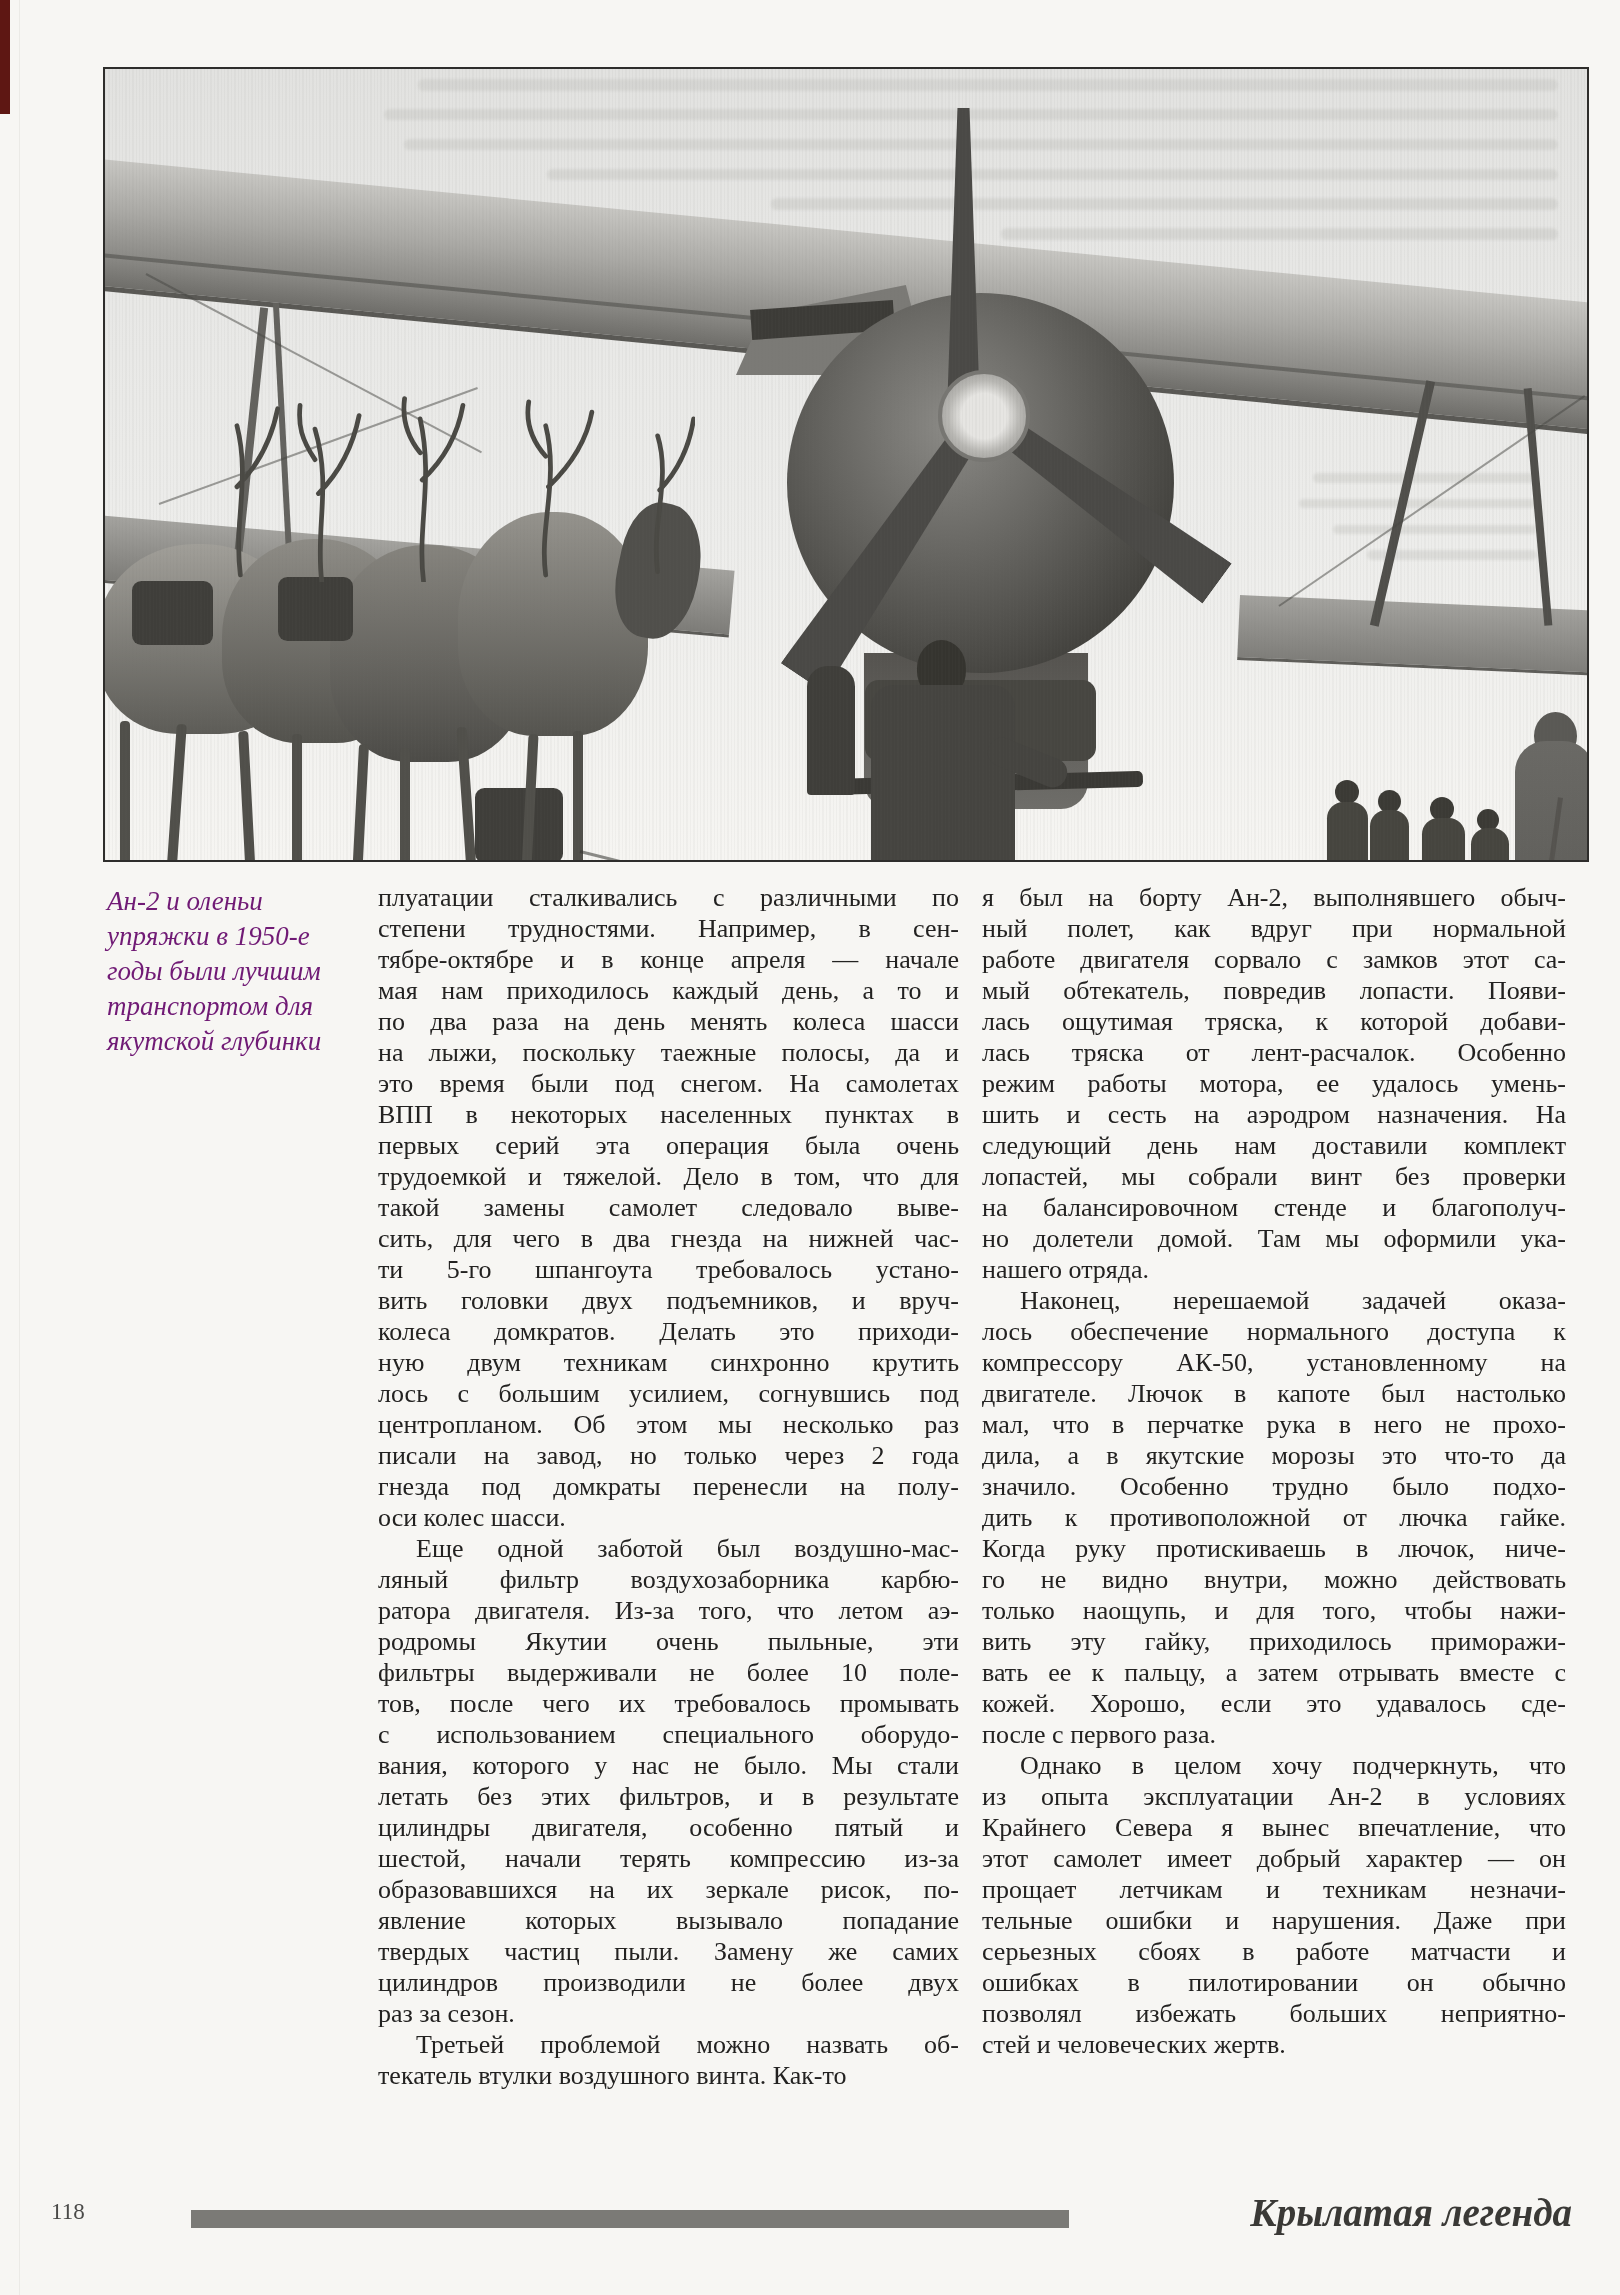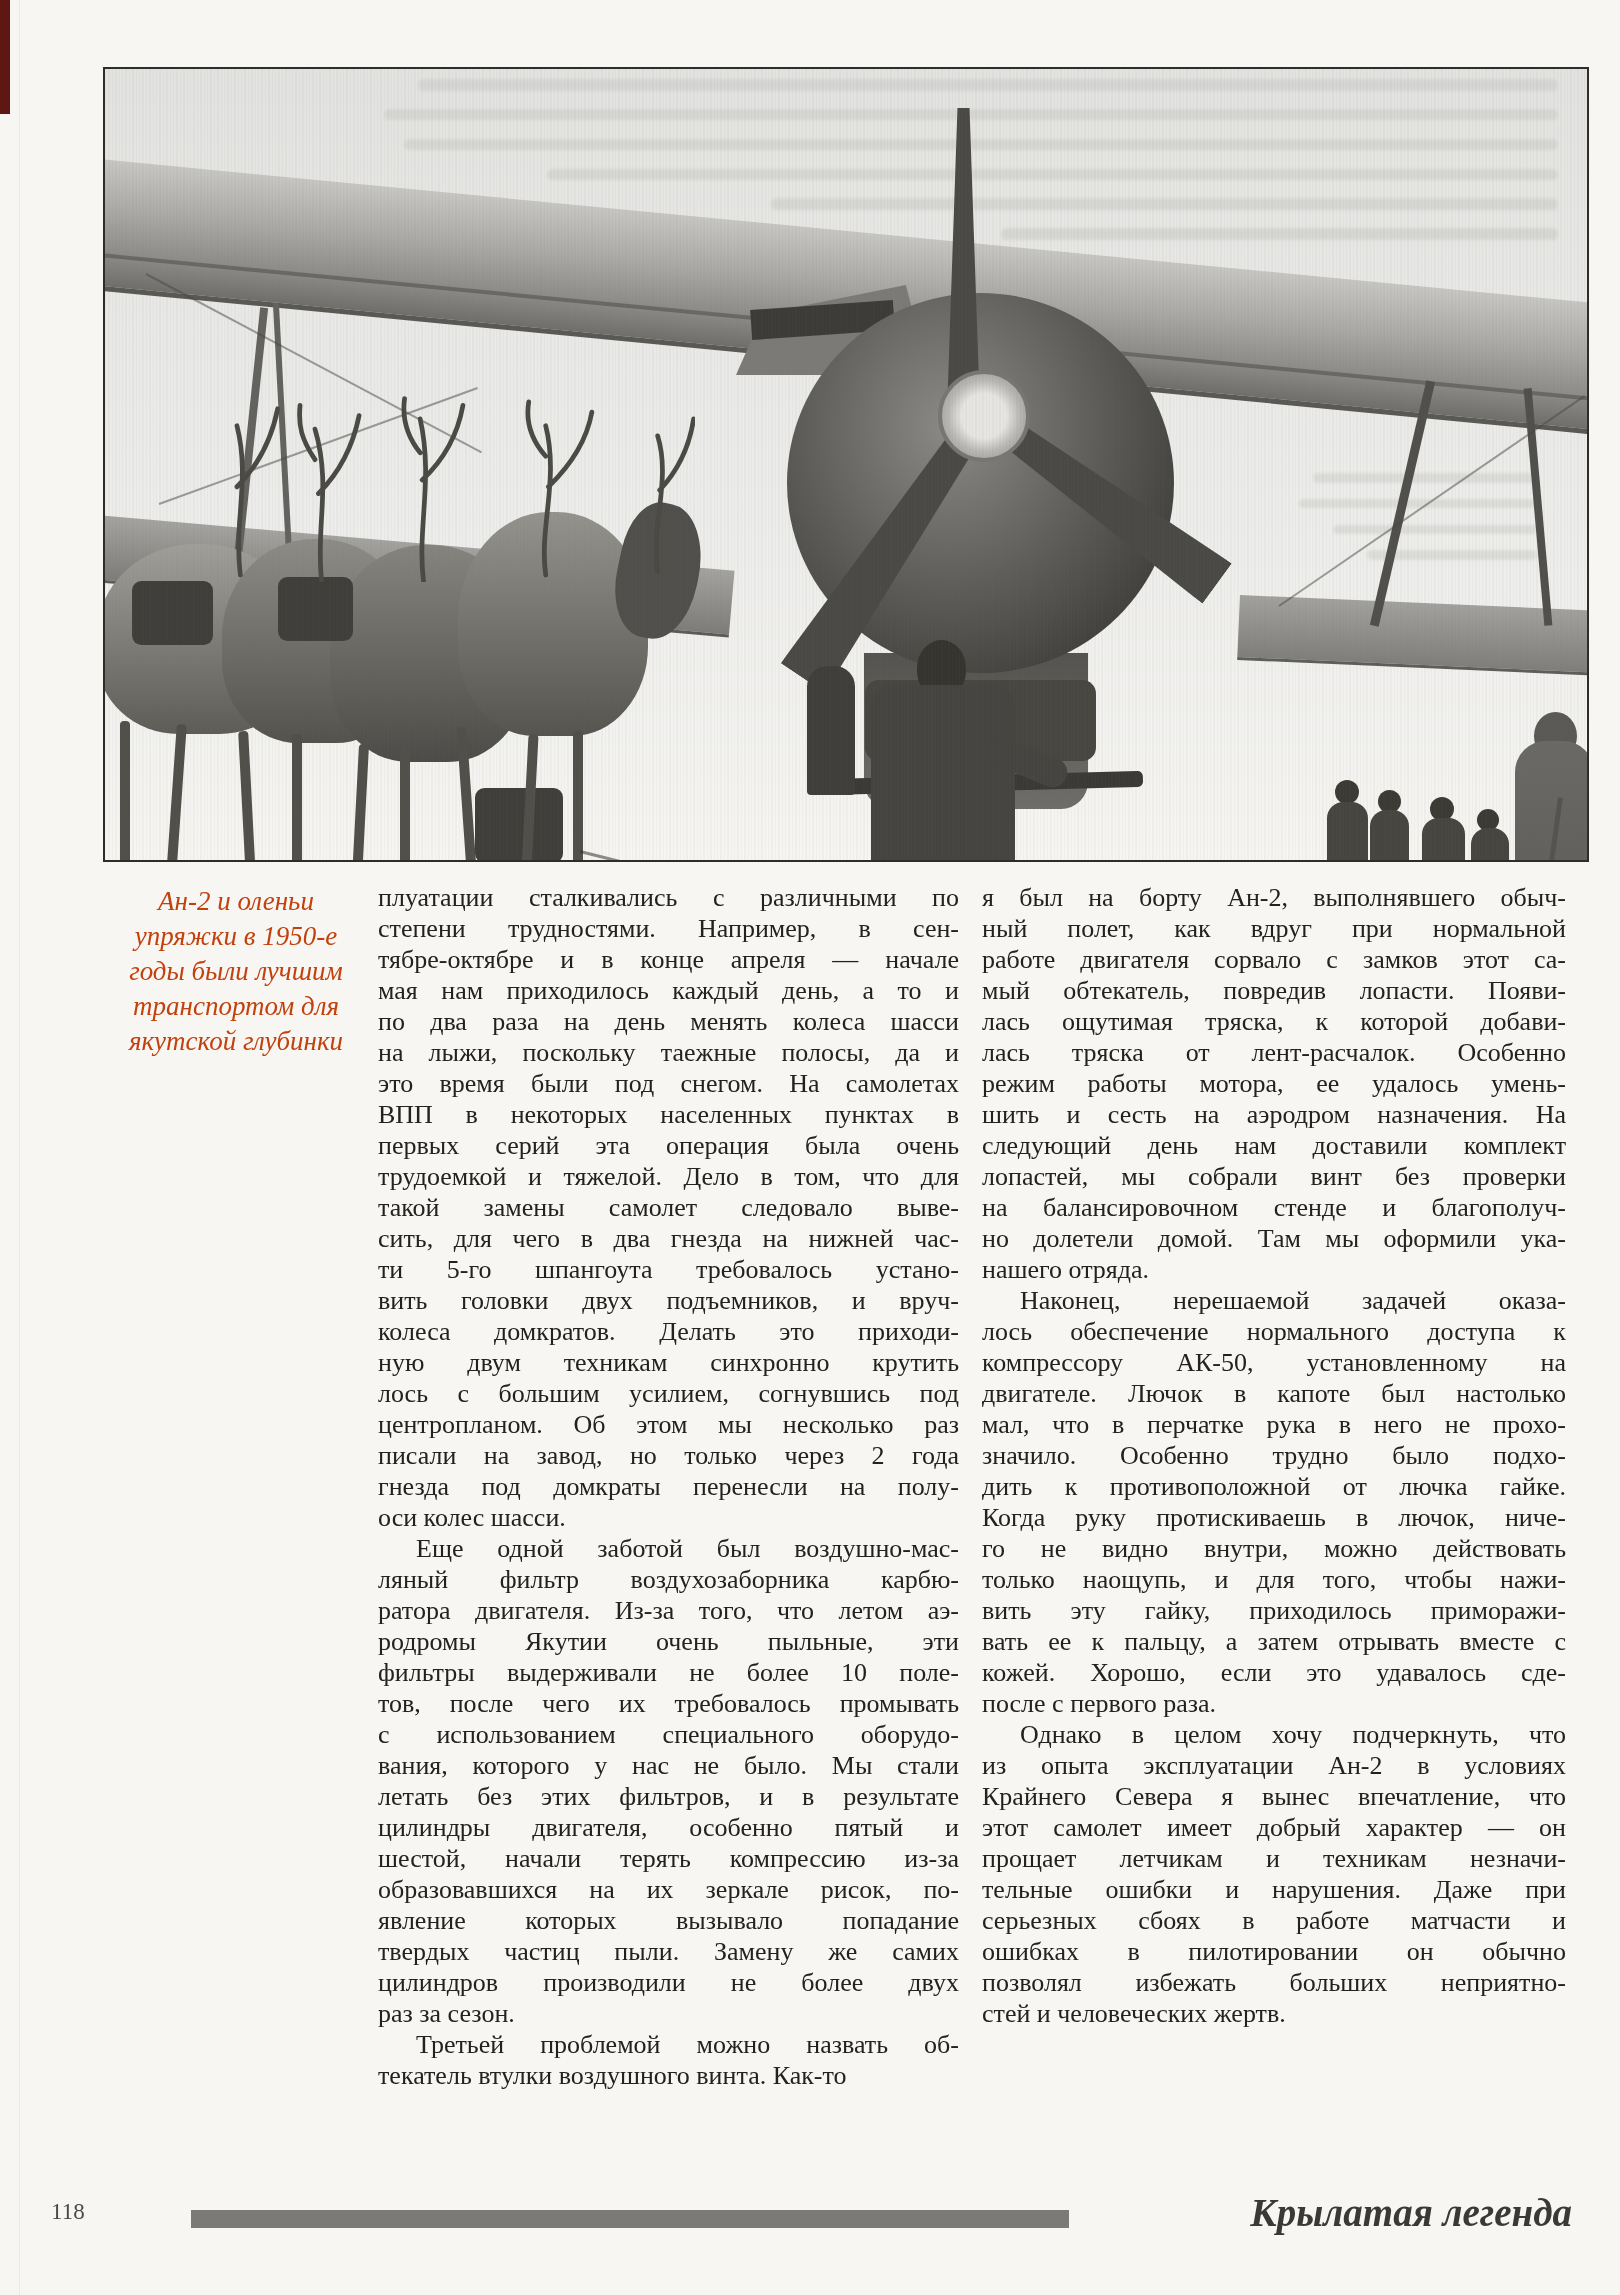--- a/index.html
+++ b/index.html
@@ -69,21 +69,21 @@
 
   .figure-sm{background:#46453f;border-radius:16.3px 16.3px 4.1px 4.1px;}
   .figure-head{background:#3b3a35;border-radius:50%;}
   .right-person{left:1410px;top:672px;width:79px;height:380px;background:linear-gradient(180deg,#6a6965,#504f4b);
     border-radius:31px 31px 8.1px 8.1px;}
   .right-person-head{left:1429px;top:643px;width:43px;height:48px;background:#5a5955;border-radius:50%;}
   .stick{left:1444px;top:728px;width:4.8px;height:129px;background:#55534f;transform:rotate(8deg);}
 
   
   .caption{position:absolute;left:107px;top:884px;width:258px;}
-  .cap-line{font:italic 27px/35px "Liberation Serif","DejaVu Serif",serif;color:#c2410c;text-align:center;}
+  .cap-line{font:italic 27px/35px "Liberation Serif","DejaVu Serif",serif;color:#701a75;}
   .col{position:absolute;top:882px;}
   #col-left{left:378px;width:581px;}
   #col-right{left:982px;width:584px;}
   .tline{font-size:26px;line-height:31px;color:#232221;text-align:justify;text-align-last:justify;
          white-space:nowrap;overflow:hidden;}
   .tline.lastline{text-align-last:left;}
   .tline.indent{text-indent:38px;}
 
   
   .pagenum{position:absolute;left:51px;top:2199px;font-size:23px;color:#4a4a48;}
@@ -254,20 +254,21 @@
       <div class="tline">следующий день нам доставили комплект</div>
       <div class="tline">лопастей, мы собрали винт без проверки</div>
       <div class="tline">на балансировочном стенде и благополуч-</div>
       <div class="tline">но долетели домой. Там мы оформили ука-</div>
       <div class="tline lastline">нашего отряда.</div>
       <div class="tline indent">Наконец, нерешаемой задачей оказа-</div>
       <div class="tline">лось обеспечение нормального доступа к</div>
       <div class="tline">компрессору АК-50, установленному на</div>
       <div class="tline">двигателе. Лючок в капоте был настолько</div>
       <div class="tline">мал, что в перчатке рука в него не прохо-</div>
+      <div class="tline">дила, а в якутские морозы это что-то да</div>
       <div class="tline">значило. Особенно трудно было подхо-</div>
       <div class="tline">дить к противоположной от лючка гайке.</div>
       <div class="tline">Когда руку протискиваешь в лючок, ниче-</div>
       <div class="tline">го не видно внутри, можно действовать</div>
       <div class="tline">только наощупь, и для того, чтобы нажи-</div>
       <div class="tline">вить эту гайку, приходилось приморажи-</div>
       <div class="tline">вать ее к пальцу, а затем отрывать вместе с</div>
       <div class="tline">кожей. Хорошо, если это удавалось сде-</div>
       <div class="tline lastline">после с первого раза.</div>
       <div class="tline indent">Однако в целом хочу подчеркнуть, что</div>

